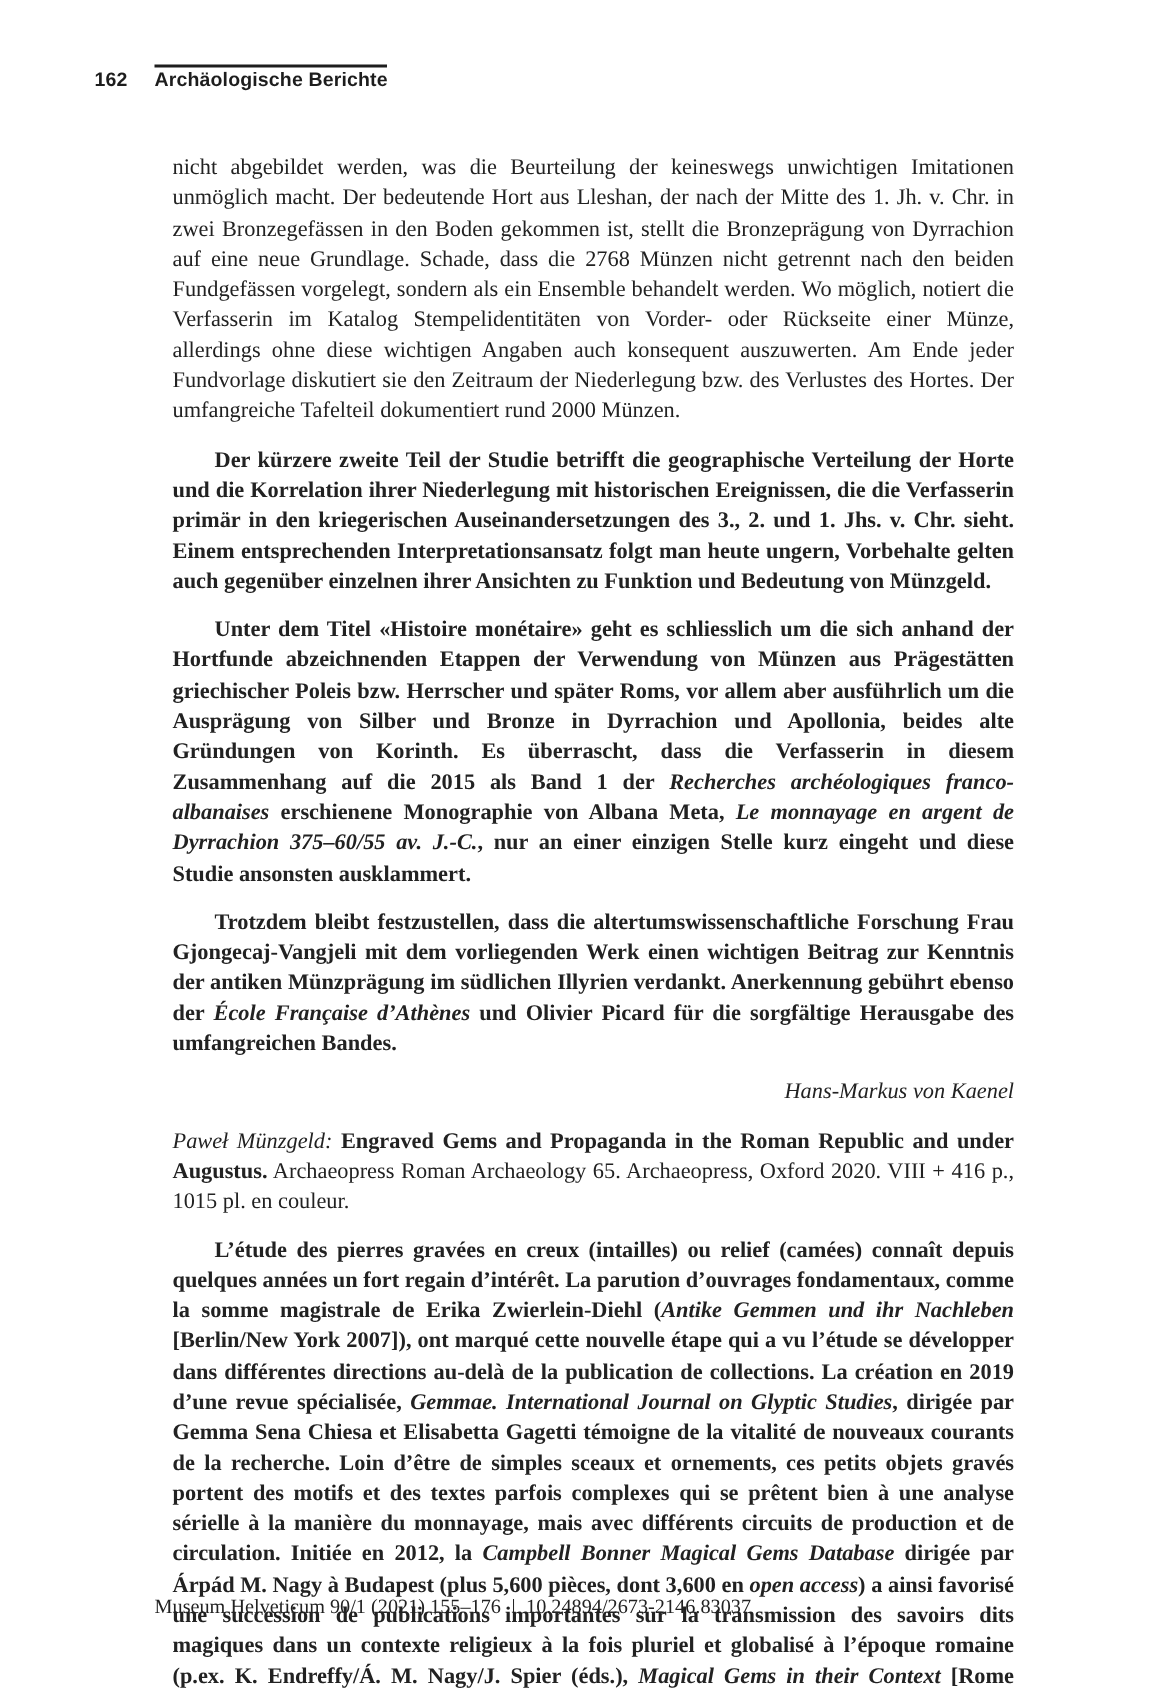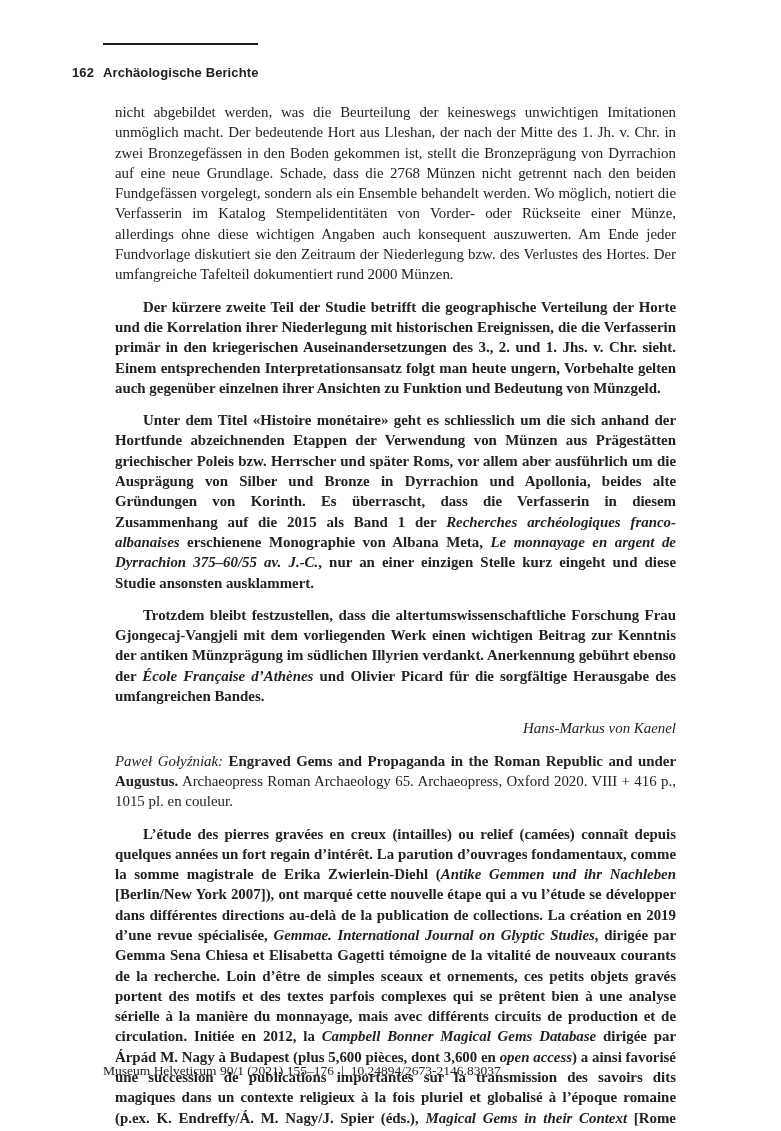--- a/index.html
+++ b/index.html
@@ -1,22 +1,22 @@
 <!DOCTYPE html>
 <html lang="de"><head>
 <meta charset="utf-8">
 <style>
   html,body{margin:0;padding:0;background:#ffffff;}
   .page{position:relative;width:781px;height:1131px;background:#ffffff;
         font-family:"Liberation Serif",serif;color:#222222;overflow:hidden;}
   .running-head{position:absolute;left:63px;top:43px;display:flex;align-items:flex-end;
         font-family:"Liberation Sans",sans-serif;font-weight:700;font-size:13px;
         color:#1d1d1d;letter-spacing:.1px;}
-  .pagenum{width:40px;text-align:center;}
-  .section{border-top:2.5px solid #1d1d1d;padding-top:20px;}
+  .pagenum{width:40px;}
+  .section{border-top:2.5px solid #1d1d1d;padding-top:0;}
   .text-column{position:absolute;left:103px;top:90px;width:585px;
         text-align:justify;font-size:14.9px;line-height:20.3px;
         hyphens:auto;-webkit-hyphens:auto;}
   .text-column p{margin:12px;}
   .indent{text-indent:28px;font-weight:bold;}
   .signature{text-align:right;}
   .review-heading{margin-top:22px;}
   .it{font-style:italic;text-align:center;}
   .bd{font-weight:700;}
   .footline{position:absolute;left:103px;top:1063px;font-size:13.5px;color:#222222;
@@ -32,21 +32,21 @@
     <span class="pagenum">162</span>
     <span class="section">Archäologische Berichte</span>
   </header>
 
   <main class="text-column" lang="de">
       <p class=""><span>nicht abgebildet werden, was die Beurteilung der keineswegs unwichtigen Imitationen unmöglich macht. Der bedeutende Hort aus Lleshan, der nach der Mitte des 1. Jh. v. Chr. in zwei Bronzegefässen in den Boden gekommen ist, stellt die Bronzeprägung von Dyrrachion auf eine neue Grundlage. Schade, dass die 2768 Münzen nicht getrennt nach den beiden Fundgefässen vorgelegt, sondern als ein Ensemble behandelt werden. Wo möglich, notiert die Verfasserin im Katalog Stempelidentitäten von Vorder- oder Rückseite einer Münze, allerdings ohne diese wichtigen Angaben auch konsequent auszuwerten. Am Ende jeder Fundvorlage diskutiert sie den Zeitraum der Niederlegung bzw. des Verlustes des Hortes. Der umfangreiche Tafelteil dokumentiert rund 2000 Münzen.</span></p>
       <p class="indent "><span>Der kürzere zweite Teil der Studie betrifft die geographische Verteilung der Horte und die Korrelation ihrer Niederlegung mit historischen Ereignissen, die die Verfasserin primär in den kriegerischen Auseinandersetzungen des 3., 2. und 1. Jhs. v. Chr. sieht. Einem entsprechenden Interpretationsansatz folgt man heute ungern, Vorbehalte gelten auch gegenüber einzelnen ihrer Ansichten zu Funktion und Bedeutung von Münzgeld.</span></p>
       <p class="indent "><span>Unter dem Titel «Histoire monétaire» geht es schliesslich um die sich anhand der Hortfunde abzeichnenden Etappen der Verwendung von Münzen aus Prägestätten griechischer Poleis bzw. Herrscher und später Roms, vor allem aber ausführlich um die Ausprägung von Silber und Bronze in Dyrrachion und Apollonia, beides alte Gründungen von Korinth. Es überrascht, dass die Verfasserin in diesem Zusammenhang auf die 2015 als Band 1 der </span><span class="it">Recherches archéologiques franco-albanaises</span><span> erschienene Monographie von Albana Meta, </span><span class="it">Le monnayage en argent de Dyrrachion 375–60/55 av. J.-C.</span><span>, nur an einer einzigen Stelle kurz eingeht und diese Studie ansonsten ausklammert.</span></p>
       <p class="indent "><span>Trotzdem bleibt festzustellen, dass die altertumswissenschaftliche Forschung Frau Gjongecaj-Vangjeli mit dem vorliegenden Werk einen wichtigen Beitrag zur Kenntnis der antiken Münzprägung im südlichen Illyrien verdankt. Anerkennung gebührt ebenso der </span><span class="it">École Française d’Athènes</span><span> und Olivier Picard für die sorgfältige Herausgabe des umfangreichen Bandes.</span></p>
       <p class="signature"><span class="it">Hans-Markus von Kaenel</span></p>
-      <p class="review-heading"><span class="it">Paweł Gołyźniak: </span><span class="bd">Engraved Gems and Propaganda in the Roman Republic and under Augustus.</span><span> Archaeopress Roman Archaeology 65. Archaeopress, Oxford 2020. VIII + 416 p., 1015 pl. en couleur.</span></p>
+      <p class="review-heading"><span class="it">Paweł Münzgeld: </span><span class="bd">Engraved Gems and Propaganda in the Roman Republic and under Augustus.</span><span> Archaeopress Roman Archaeology 65. Archaeopress, Oxford 2020. VIII + 416 p., 1015 pl. en couleur.</span></p>
       <p class="indent " lang="fr"><span>L’étude des pierres gravées en creux (intailles) ou relief (camées) connaît depuis quelques années un fort regain d’intérêt. La parution d’ouvrages fondamentaux, comme la somme magistrale de Erika Zwierlein-Diehl (</span><span class="it">Antike Gemmen und ihr Nachleben</span><span> [Berlin/New York 2007]), ont marqué cette nouvelle étape qui a vu l’étude se développer dans différentes directions au-delà de la publication de collections. La création en 2019 d’une revue spécialisée, </span><span class="it">Gemmae. International Journal on Glyptic Studies</span><span>, dirigée par Gemma Sena Chiesa et Elisabetta Gagetti témoigne de la vitalité de nouveaux courants de la recherche. Loin d’être de simples sceaux et ornements, ces petits objets gravés portent des motifs et des textes parfois complexes qui se prêtent bien à une analyse sérielle à la manière du monnayage, mais avec différents circuits de production et de circulation. Initiée en 2012, la </span><span class="it">Campbell Bonner Magical Gems Database</span><span> dirigée par Árpád M. Nagy à Budapest (plus 5,600 pièces, dont 3,600 en </span><span class="it">open access</span><span>) a ainsi favorisé une succession de publications importantes sur la transmission des savoirs dits magiques dans un contexte religieux à la fois pluriel et globalisé à l’époque romaine (p.ex. K. Endreffy/Á. M. Nagy/J. Spier (éds.), </span><span class="it">Magical Gems in their Context</span><span> [Rome 2019]).</span></p>
     </main>
 
   <footer class="footline">
     <span>Museum Helveticum 90/1 (2021) 155–176</span><span class="sep">|</span><span>10.24894/2673-2146.83037</span>
   </footer>
 
 </div>
 
 </body></html>

